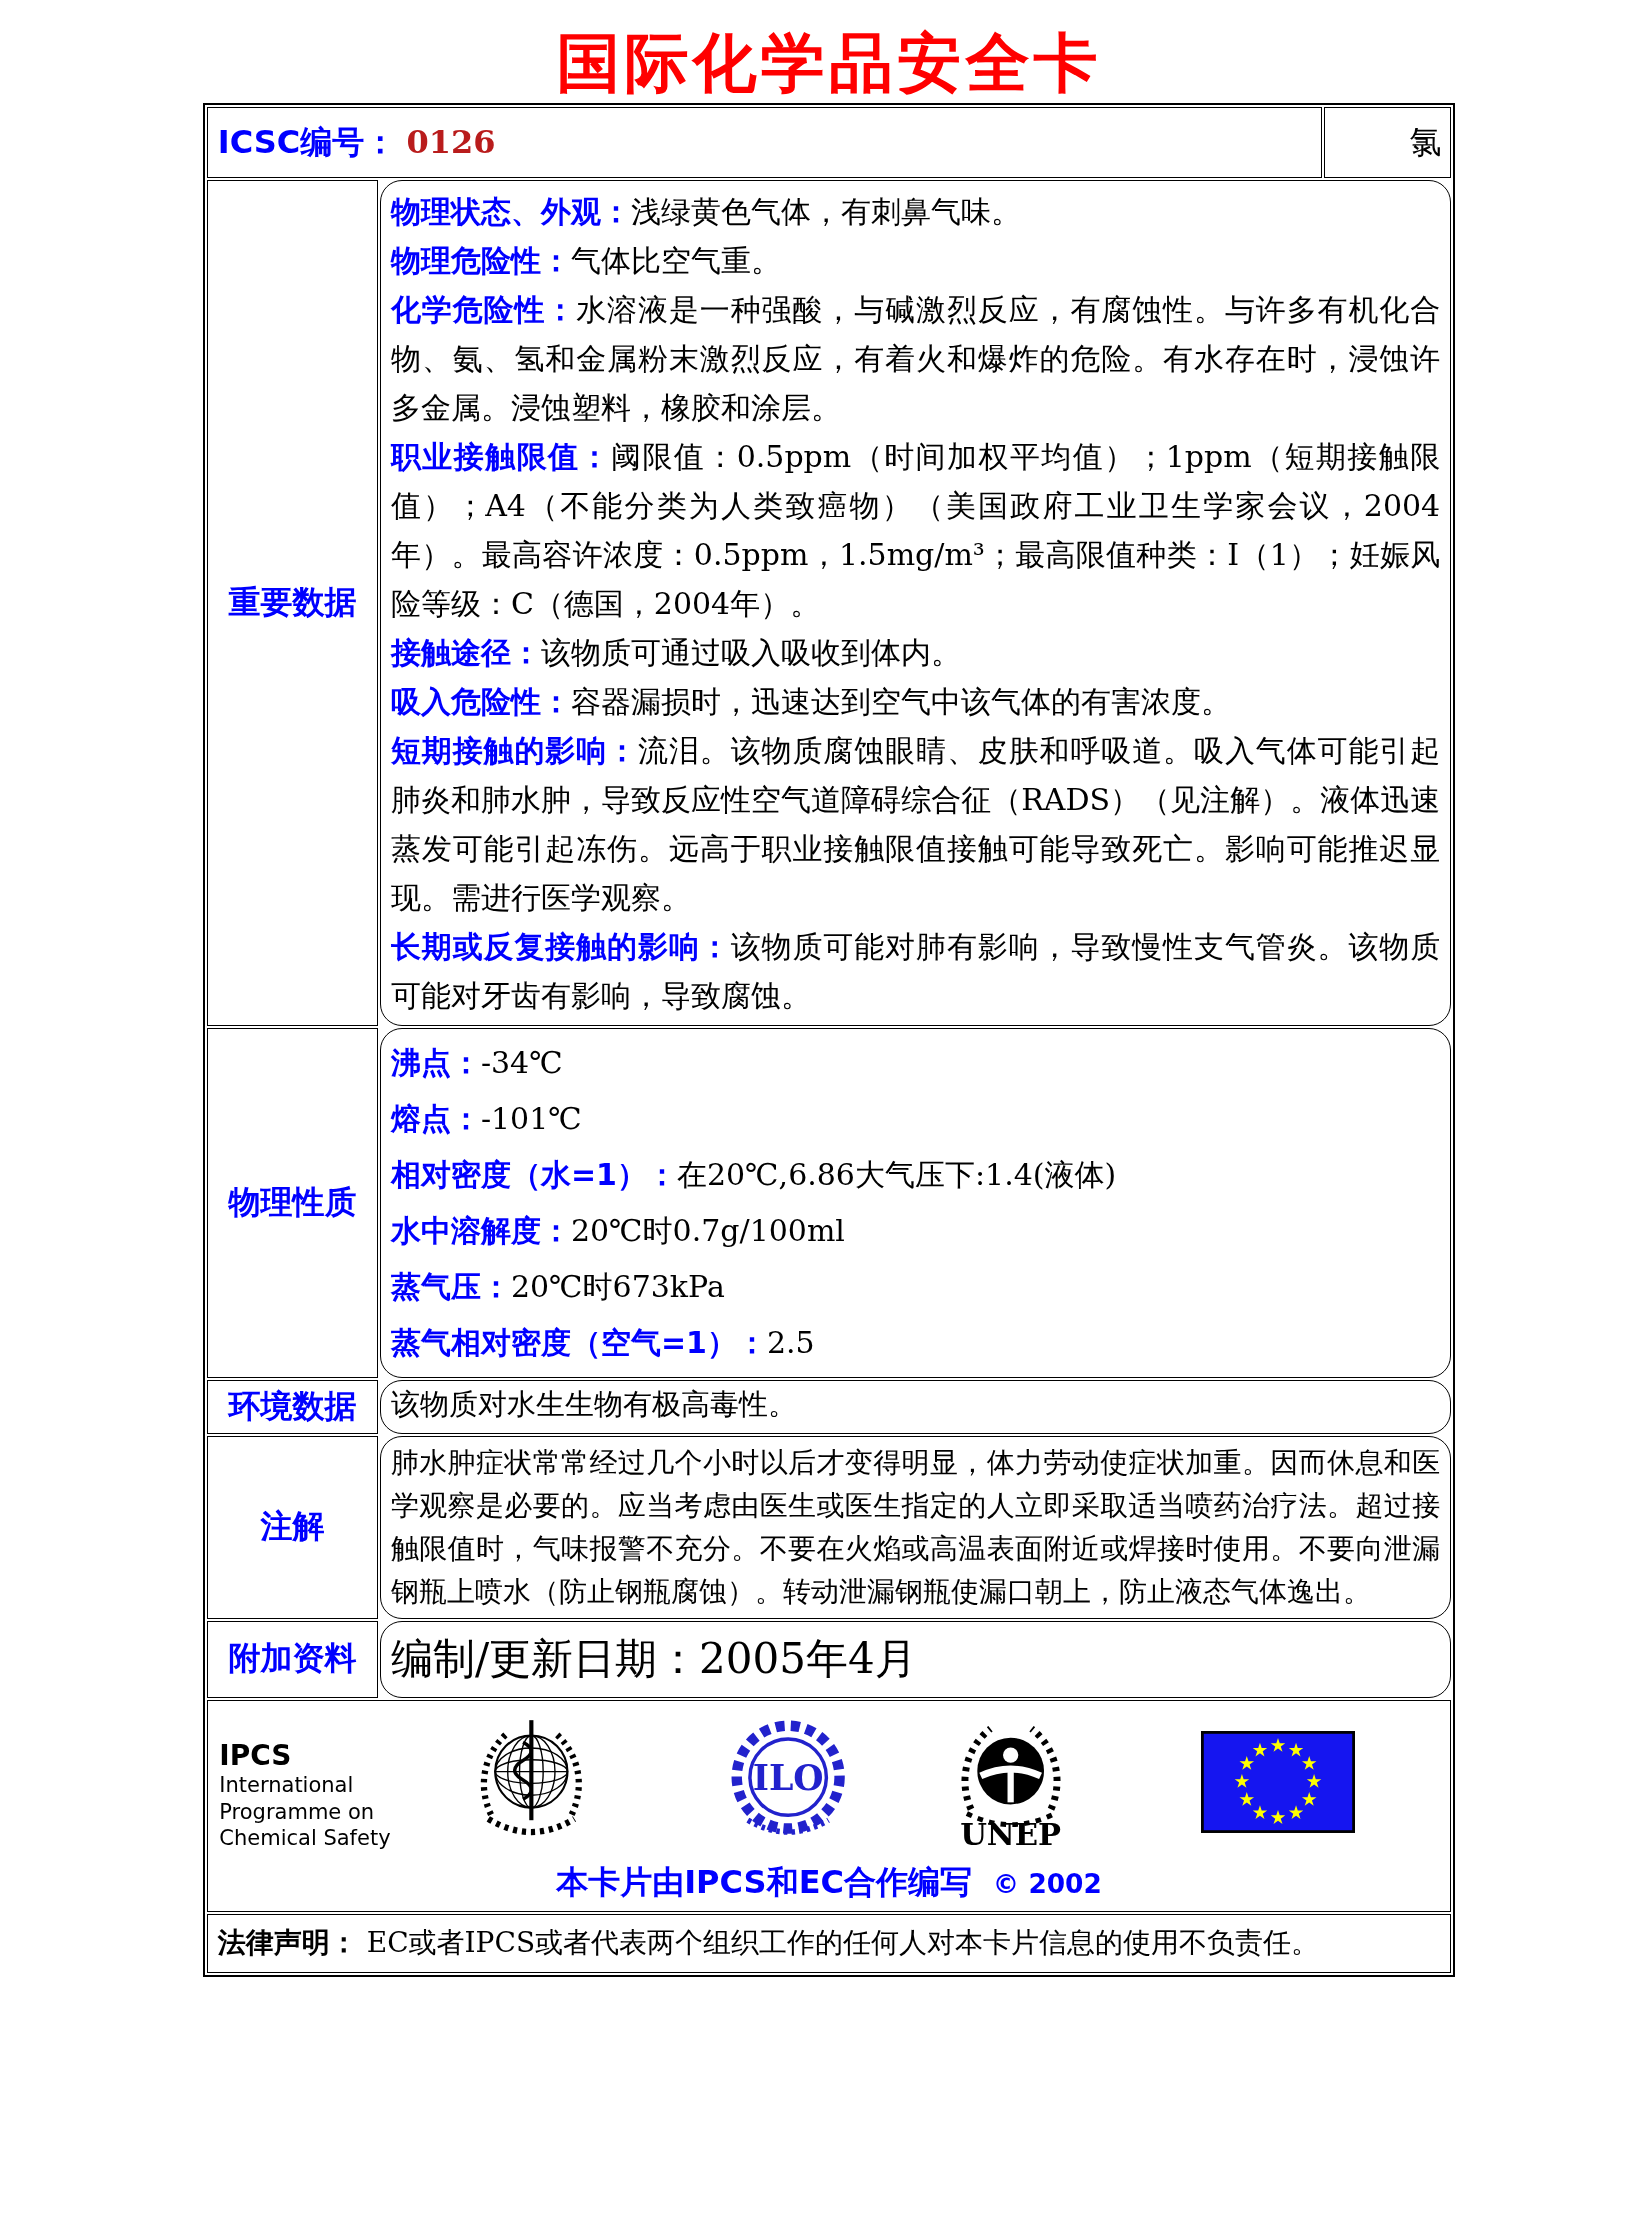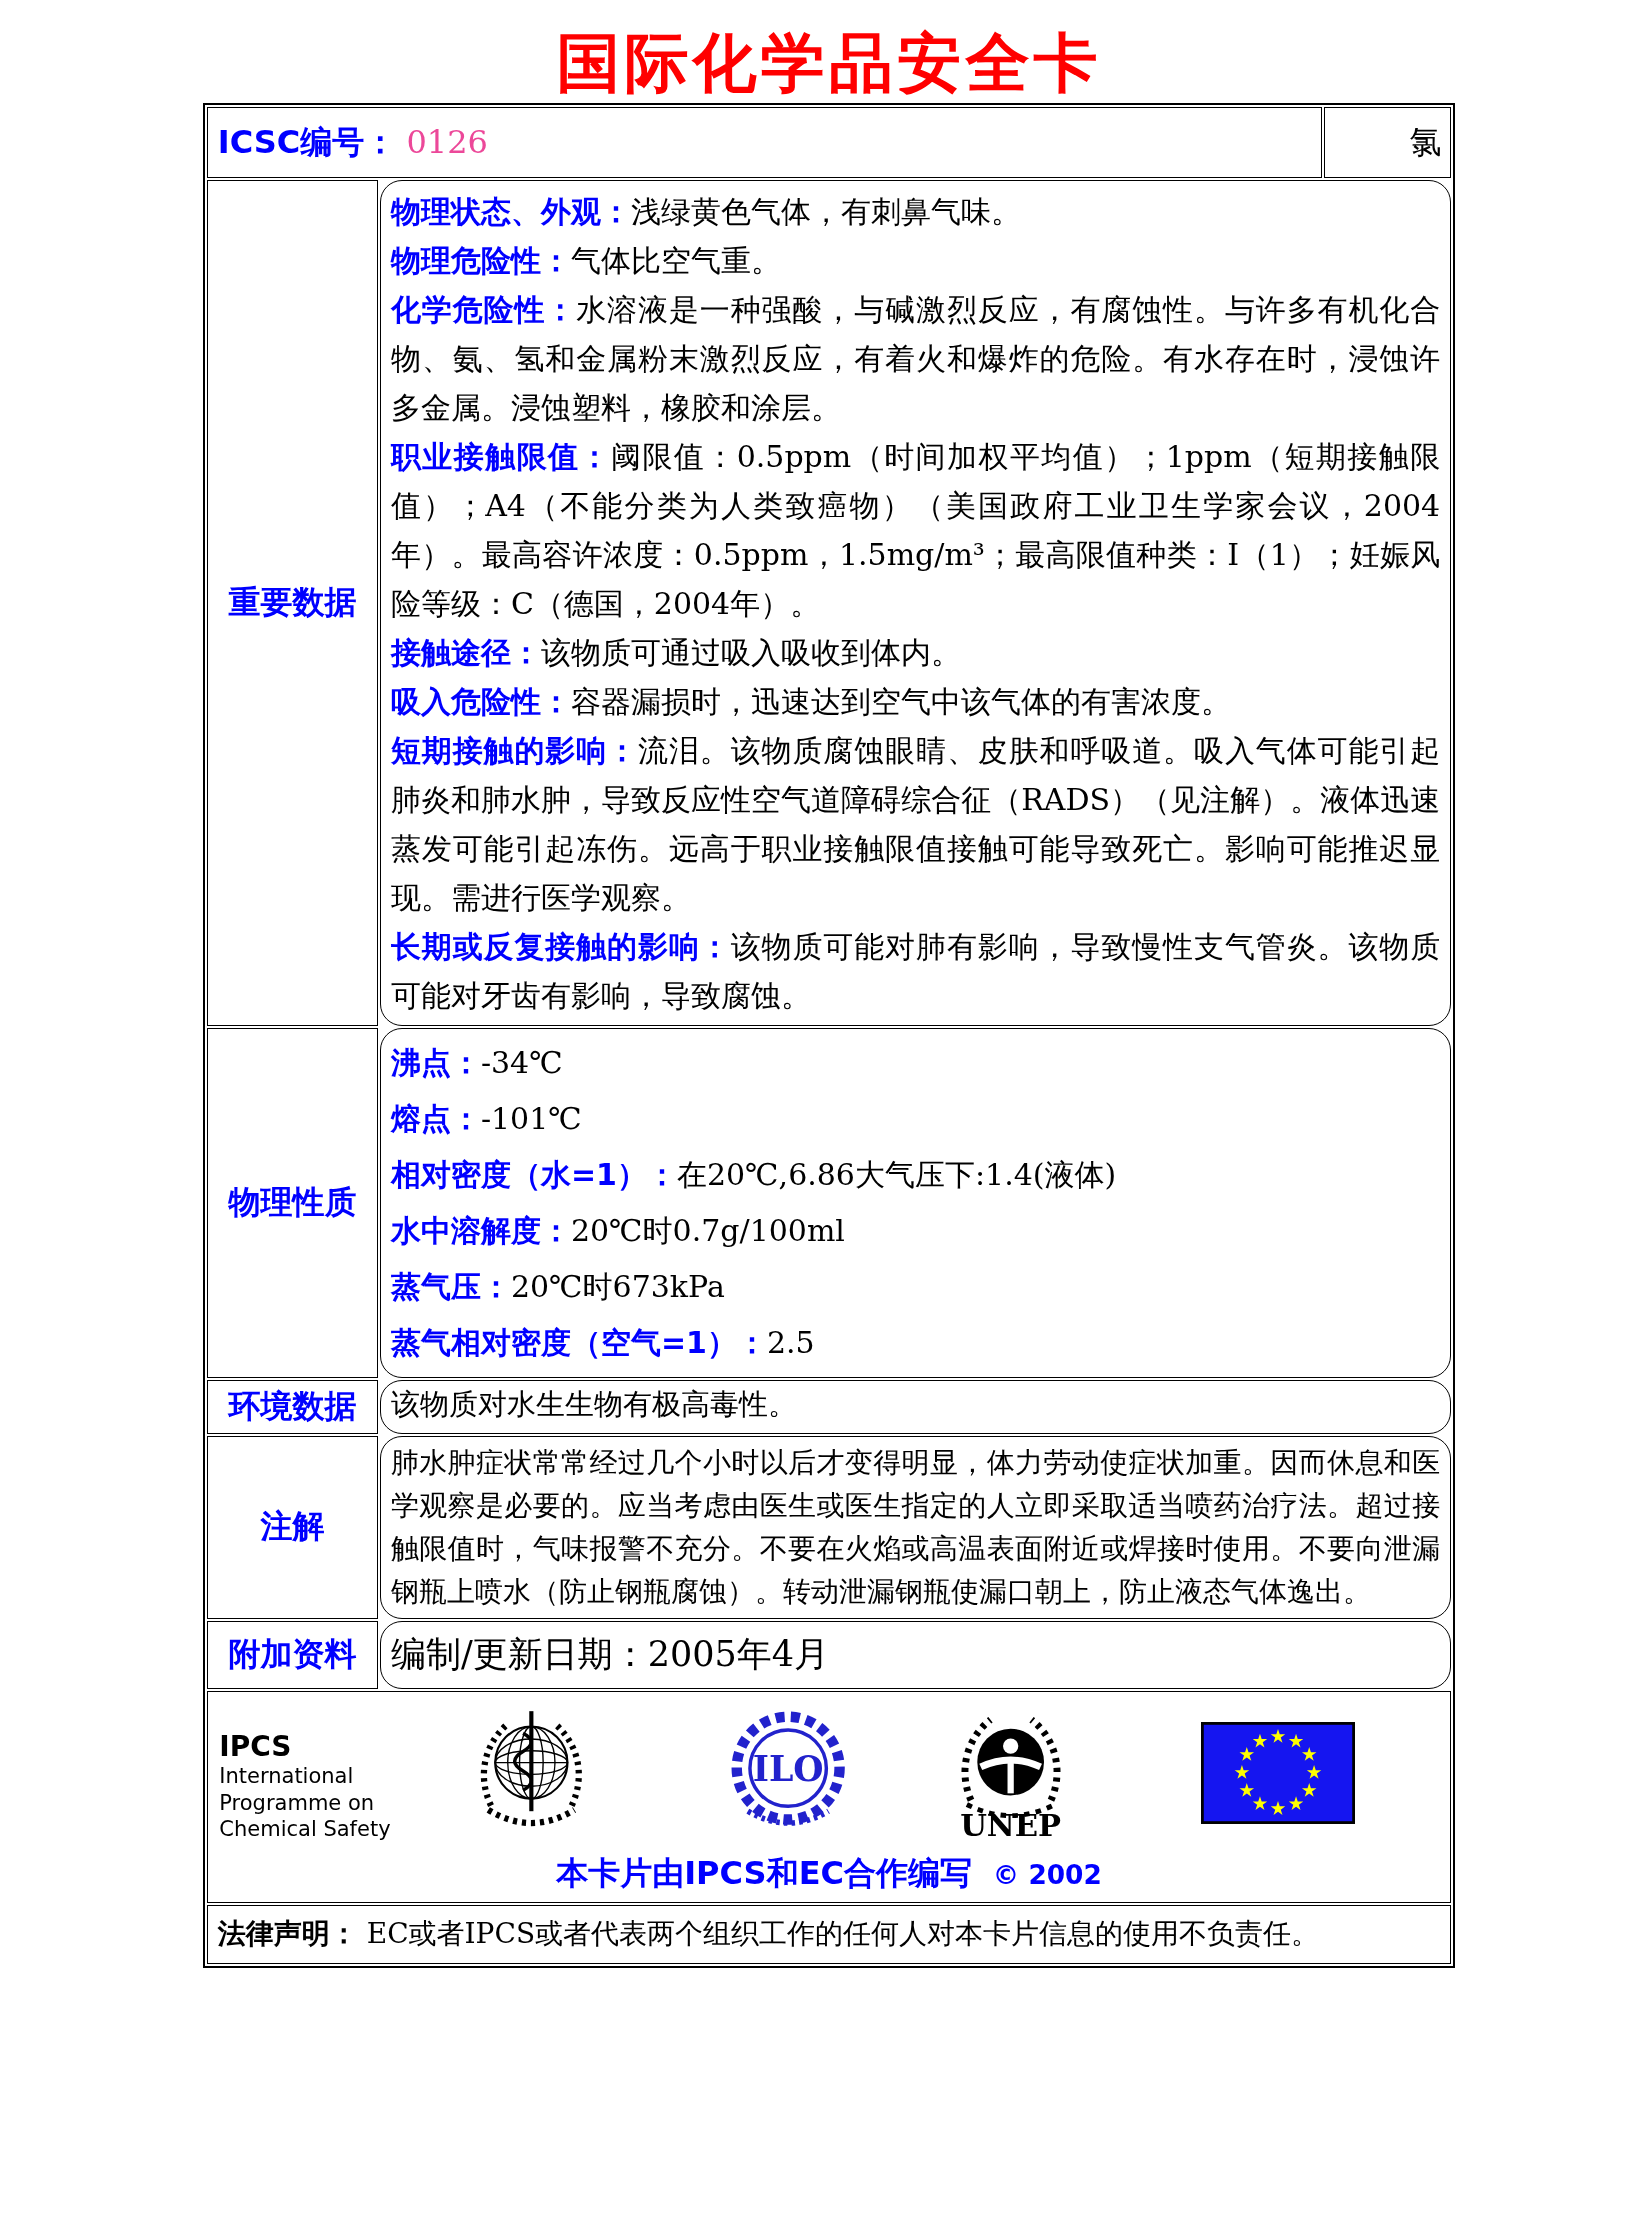--- a/index.html
+++ b/index.html
@@ -46,21 +46,21 @@
     border: 1.4px solid #000000;
     box-sizing: border-box;
     background: #ffffff;
   }
   .header-cell {
     flex: 1;
     padding: 12.5px 9.7px;
     font-size: 32px;
   }
   .blue { color: #0000ff; font-weight: bold; font-family: "DejaVu Sans", sans-serif; }
-  .black-serif { color: #ec4899; font-family: "DejaVu Serif", serif; }
+  .black-serif { color: #b91c1c; font-family: "DejaVu Serif", serif; font-weight: bold; }
   .name-cell {
     width: 127px;
     padding: 12.5px 8.3px;
     font-size: 32px;
     text-align: right;
     display: flex;
     align-items: center;
     justify-content: flex-end;
     font-family: "DejaVu Serif", serif;
   }
@@ -90,21 +90,21 @@
   .props .para { line-height: 56px; }
   .para .blue-label { color: #0000ff; font-weight: bold; font-family: "DejaVu Sans", sans-serif; }
   .env-cell { font-size: 29px; font-family: "DejaVu Serif", serif; padding: 4.2px 9.7px; }
   .notes-cell {
     font-size: 28px;
     line-height: 43px;
     font-family: Liberation Sans, sans-serif;
     padding: 4.2px 9.7px;
     text-align: justify;
   }
-  .additional-cell { font-size: 35px; font-family: "DejaVu Serif", serif; padding: 9.7px; }
+  .additional-cell { font-size: 42px; font-family: "DejaVu Serif", serif; padding: 9.7px; }
   .logos-cell { padding: 11px 7px 5.6px 7px; }
   .logos-strip { display: flex; align-items: center; }
   .ipcs-block { width: 209px; padding-left: 4.2px; margin-top: 27px; }
   .ipcs-acronym { font-weight: bold; font-size: 28px; line-height: 33px; }
   .ipcs-line { font-size: 21px; line-height: 26.4px; }
   .logo { display: block; }
   .logo-who { margin-left: 42px; }
   .logo-ilo { margin-left: 132px; }
   .logo-unep { margin-left: 97px; }
   .logo-eu { margin-left: 129px; }

